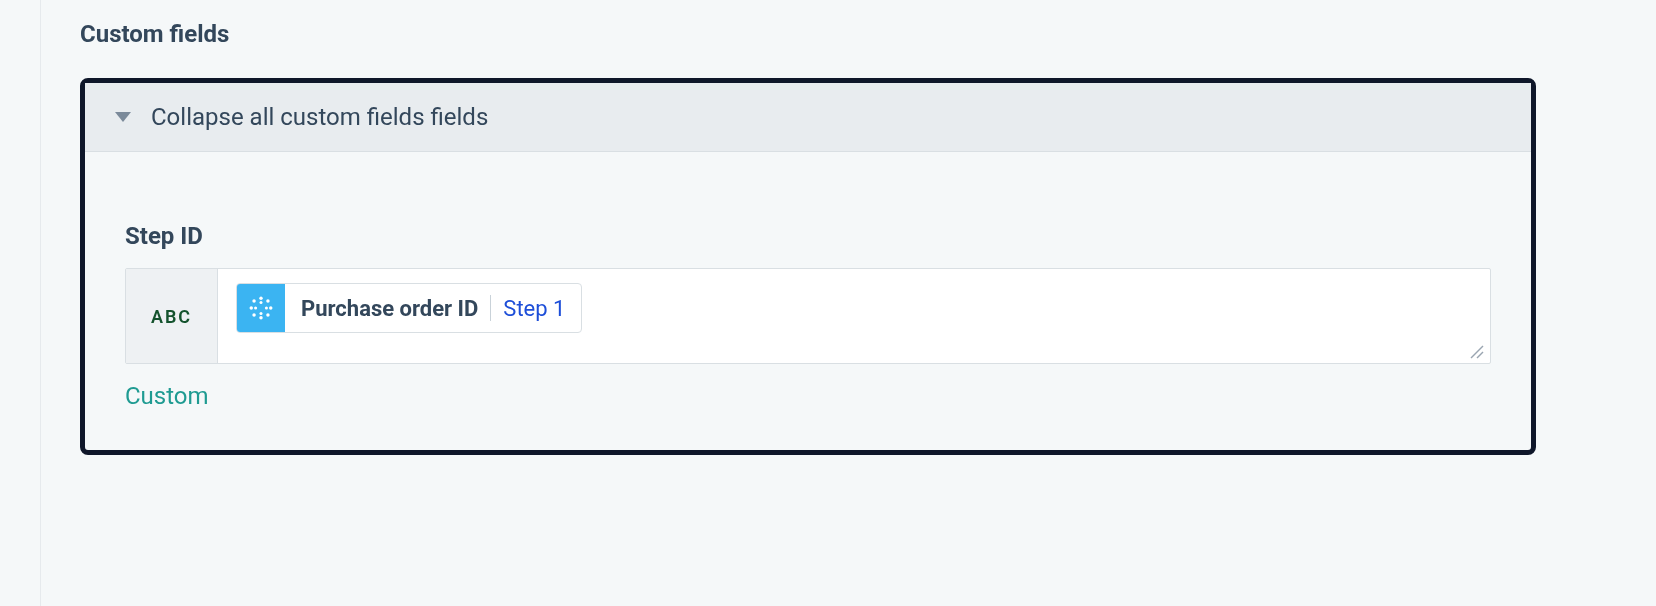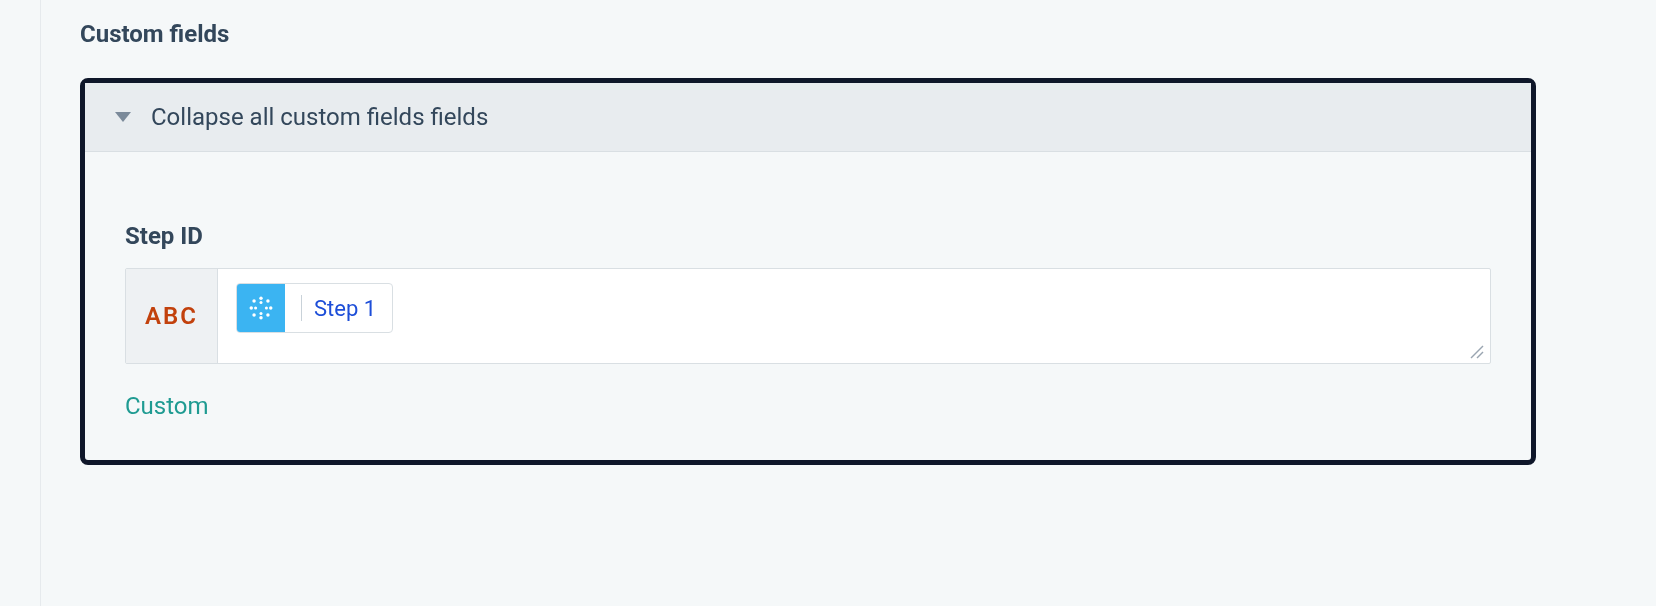--- a/index.html
+++ b/index.html
@@ -72,22 +72,22 @@
       height: 96px;
       position: relative;
     }
     .type-badge {
       background: #eef1f3;
       border-right: 1px solid #d9dfe3;
       width: 92px;
       display: flex;
       align-items: center;
       justify-content: center;
-      color: #c2410c;
-      font-size: 24px;
+      color: #14532d;
+      font-size: 18px;
       font-weight: 600;
       letter-spacing: 2px;
     }
     .input-area {
       flex: 1;
       padding: 14px 18px;
       display: flex;
       align-items: flex-start;
       position: relative;
     }
@@ -134,21 +134,21 @@
       white-space: nowrap;
     }
     .resize-handle {
       position: absolute;
       right: 6px;
       bottom: 4px;
       color: #9aa5b1;
       pointer-events: none;
     }
     .custom-link {
-      margin-top: 28px;
+      margin-top: 18px;
       font-size: 24px;
       color: #1f9b92;
       cursor: pointer;
       display: inline-block;
     }
   </style>
 </head>
 <body>
 
 <div class="page-container">
@@ -181,20 +181,21 @@
                   <circle cx="5.6" cy="18.4" r="1.6"></circle>
                   <circle cx="18.4" cy="18.4" r="1.6"></circle>
                   <circle cx="12" cy="7" r="1.4"></circle>
                   <circle cx="12" cy="17" r="1.4"></circle>
                   <circle cx="7" cy="12" r="1.4"></circle>
                   <circle cx="17" cy="12" r="1.4"></circle>
                 </g>
               </svg>
             </div>
             <div class="pill-text">
+              <span class="pill-main">Purchase order ID</span>
               <span class="pill-divider"></span>
               <span class="pill-step">Step 1</span>
             </div>
           </div>
           <svg class="resize-handle" width="16" height="16" viewBox="0 0 16 16">
             <line x1="3" y1="15" x2="15" y2="3" stroke="#9aa5b1" stroke-width="1.4"></line>
             <line x1="9" y1="15" x2="15" y2="9" stroke="#9aa5b1" stroke-width="1.4"></line>
           </svg>
         </div>
       </div>

